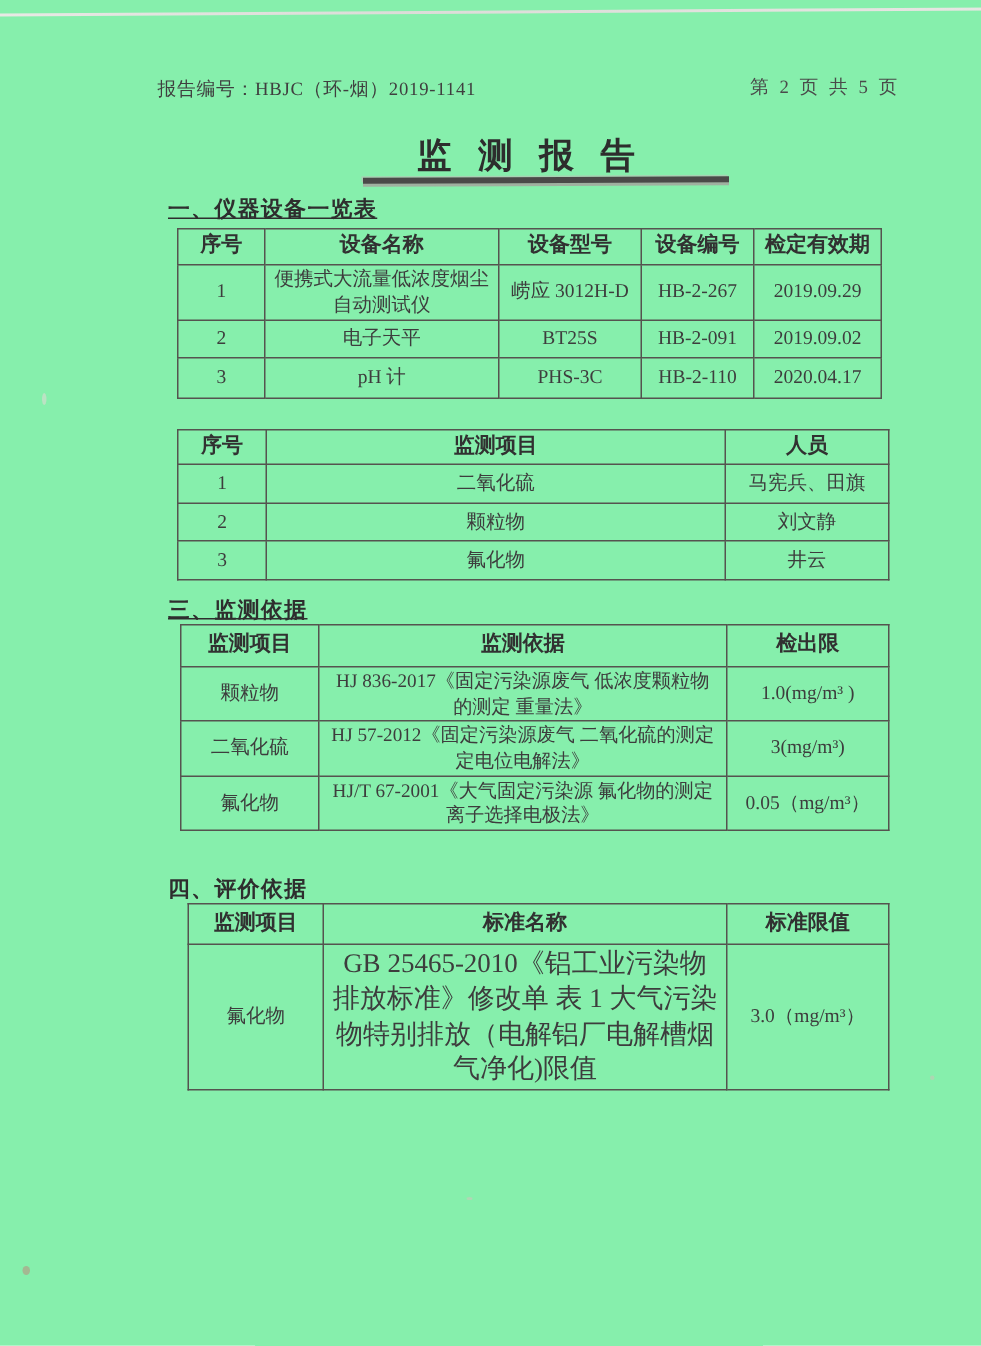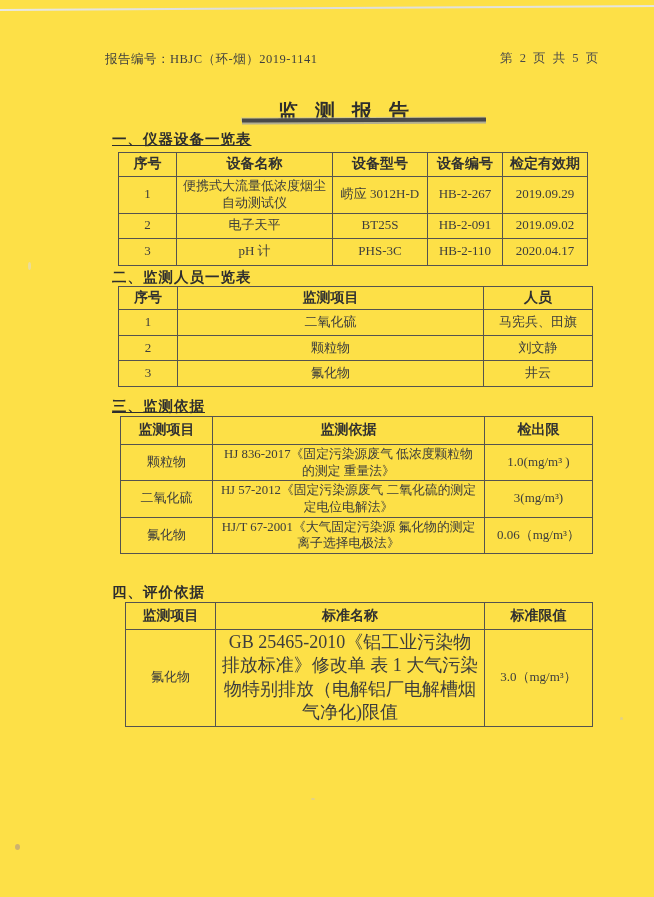--- a/index.html
+++ b/index.html
@@ -10,21 +10,21 @@
     overflow: hidden;
     background: #fcfcfa;
     font-family: "Liberation Serif", "DejaVu Serif", serif;
     color: #3d3d3d;
   }
   .page {
     position: absolute;
     inset: 0;
     width: 654px;
     height: 897px;
-    background: #fde047;
+    background: #86efac;
   }
   .scan-line {
     position: absolute;
     left: 0;
     top: 7px;
     width: 660px;
     height: 2px;
     background: linear-gradient(90deg, #e9e9e5, #dcdcd8 40%, #e6e6e2);
     transform: rotate(-0.35deg);
   }
@@ -48,22 +48,22 @@
     left: 500px;
     top: 50px;
     font-size: 12.5px;
     letter-spacing: 2px;
     color: #4a4a4a;
     white-space: nowrap;
   }
   .title {
     position: absolute;
     left: 278px;
-    top: 98px;
-    font-size: 20px;
+    top: 88px;
+    font-size: 23px;
     font-weight: bold;
     letter-spacing: 6px;
     color: #2d2d2d;
     white-space: nowrap;
   }
   .title-underline {
     position: absolute;
     left: 242px;
     top: 118px;
     width: 244px;
@@ -184,21 +184,20 @@
     <tr class="r-2">
       <td>3</td>
       <td>pH 计</td>
       <td>PHS-3C</td>
       <td>HB-2-110</td>
       <td>2020.04.17</td>
     </tr>
   </tbody>
     </table>
 
-  <div class="section-heading sh-2">二、监测人员一览表</div>
   <table class="doc t2">
     <colgroup>
         <col style="width:59px">
         <col style="width:306px">
         <col style="width:109px">
       </colgroup>
     <tbody>
         <tr class="r-h">
       <th>序号</th>
       <th>监测项目</th>
@@ -241,21 +240,21 @@
       <td>1.0(mg/m³ )</td>
     </tr>
     <tr class="r-2">
       <td>二氧化硫</td>
       <td class="left-cell">HJ 57-2012《固定污染源废气 二氧化硫的测定 定电位电解法》</td>
       <td>3(mg/m³)</td>
     </tr>
     <tr class="r-3">
       <td>氟化物</td>
       <td class="left-cell">HJ/T 67-2001《大气固定污染源 氟化物的测定 离子选择电极法》</td>
-      <td>0.06（mg/m³）</td>
+      <td>0.05（mg/m³）</td>
     </tr>
   </tbody>
     </table>
 
   <div class="section-heading sh-4">四、评价依据</div>
   <table class="doc t4">
     <colgroup>
         <col style="width:90px">
         <col style="width:269px">
         <col style="width:108px">

